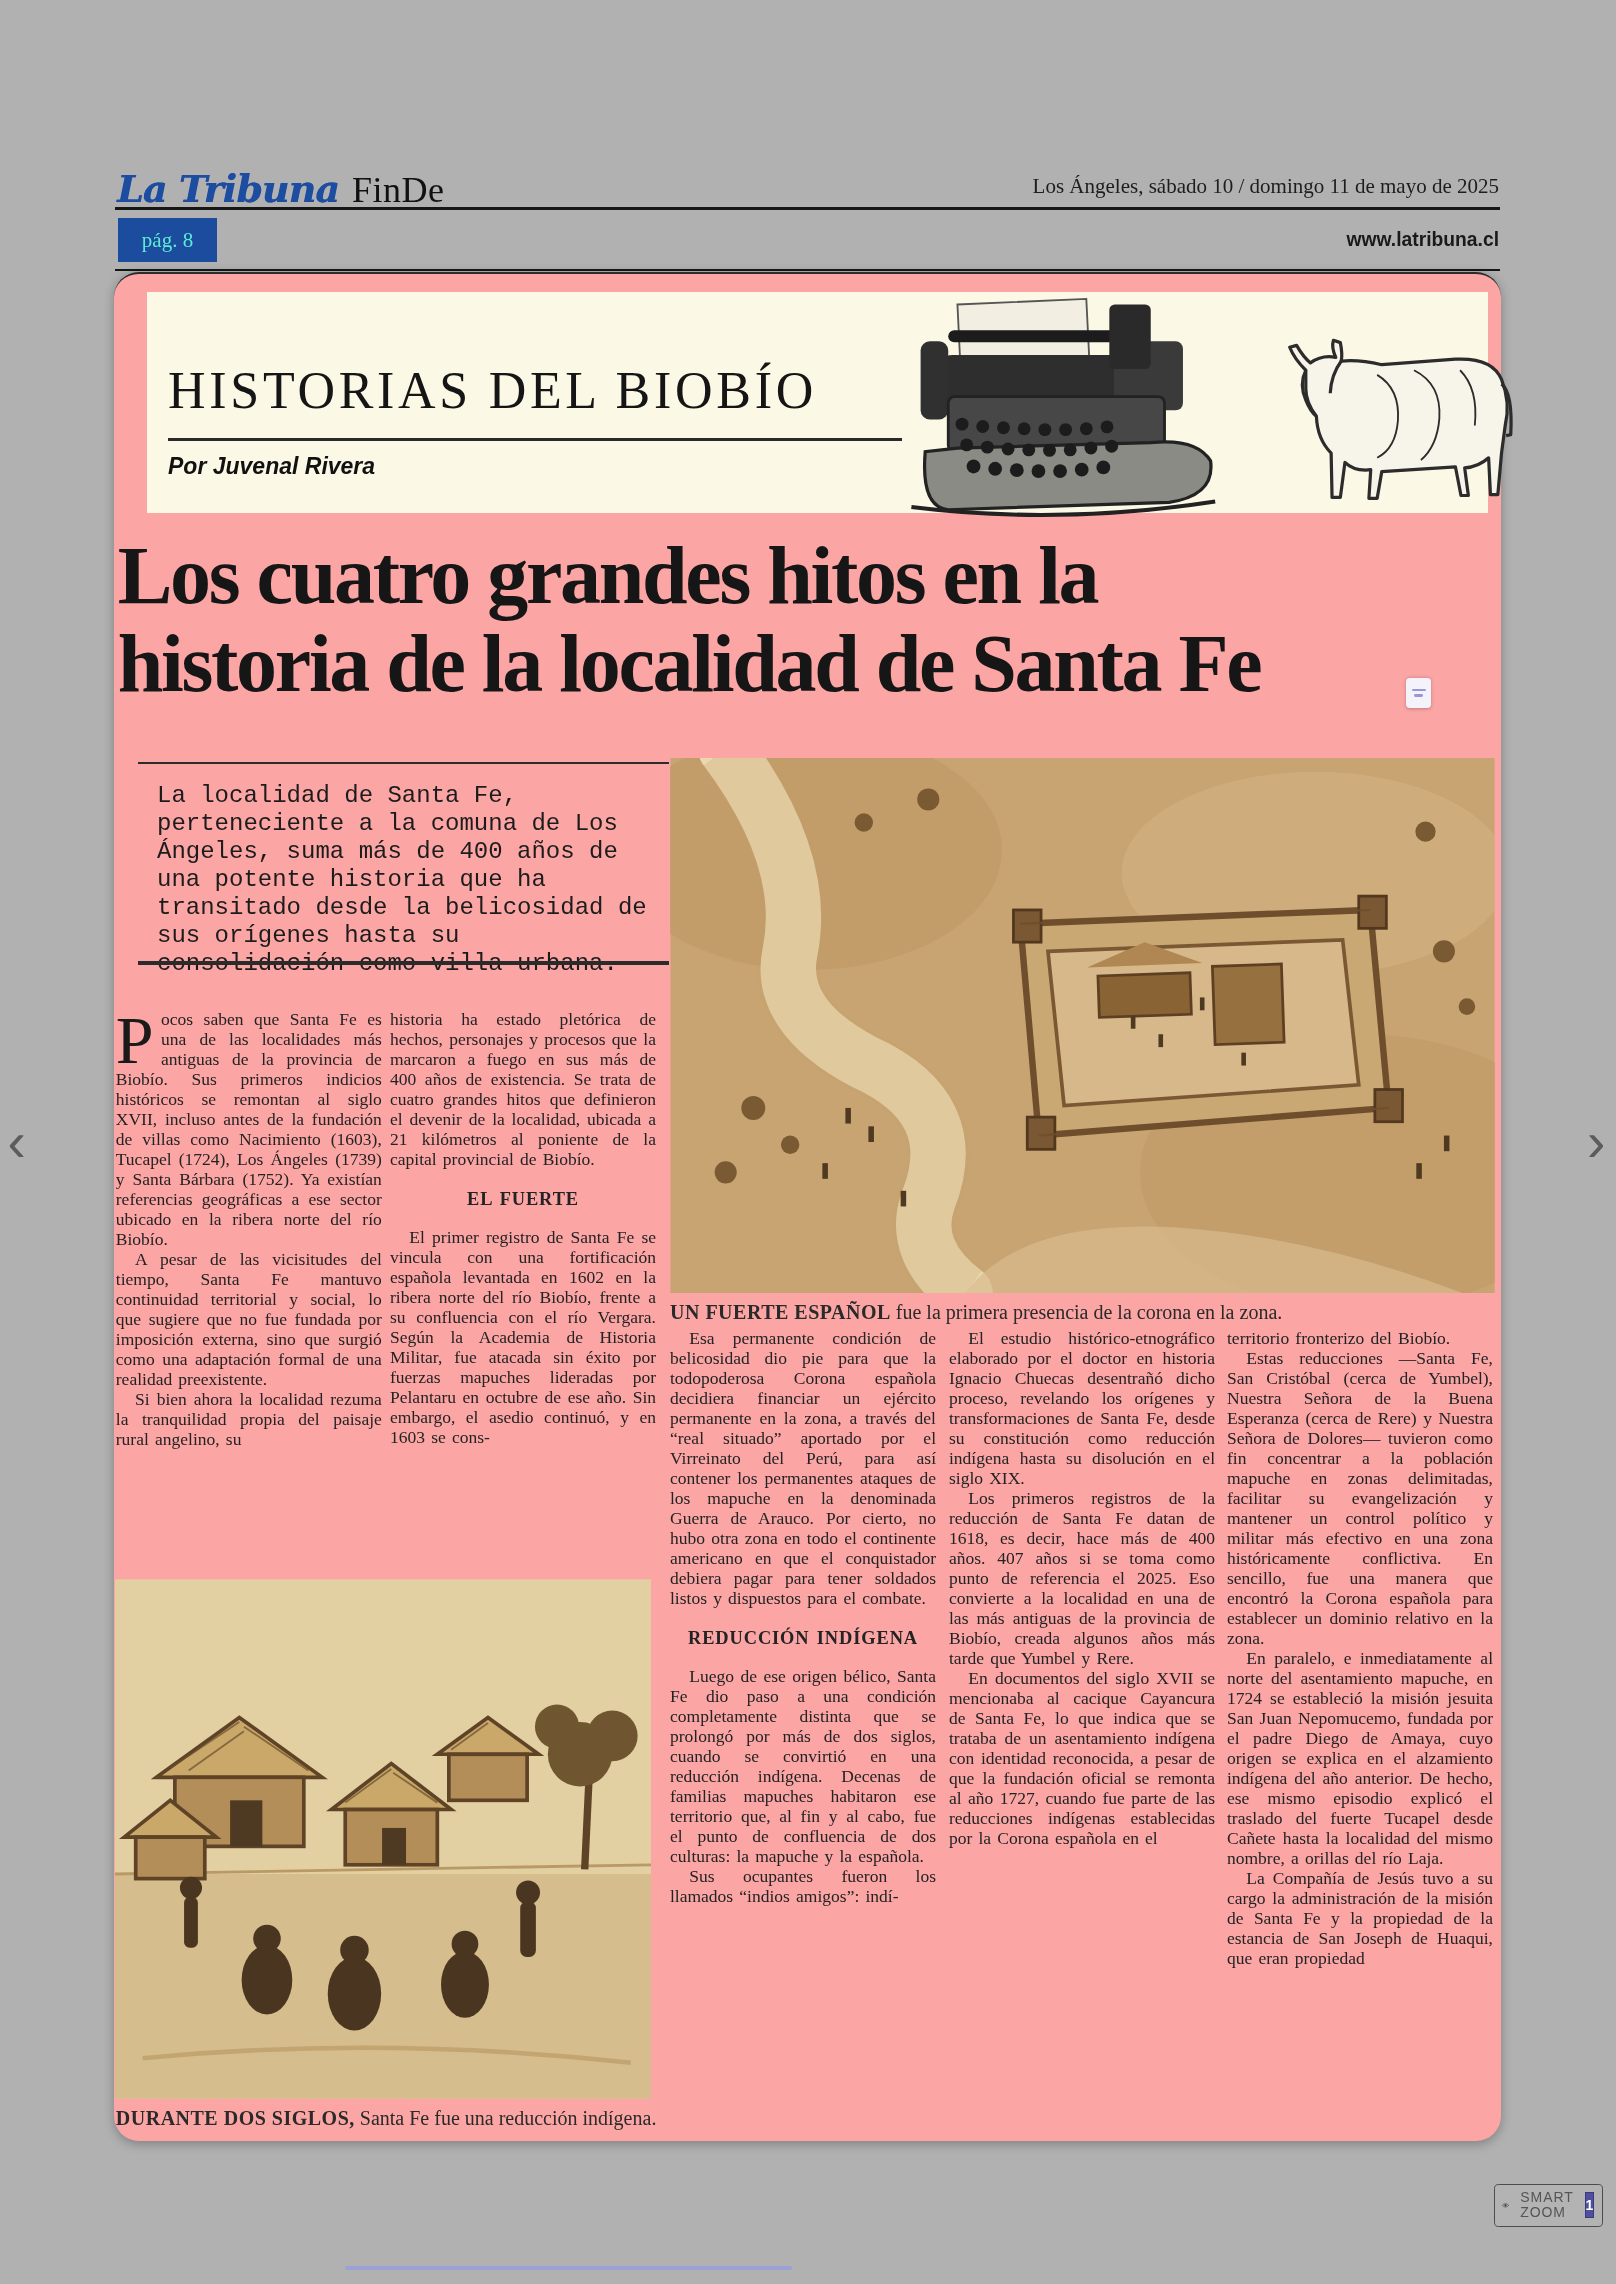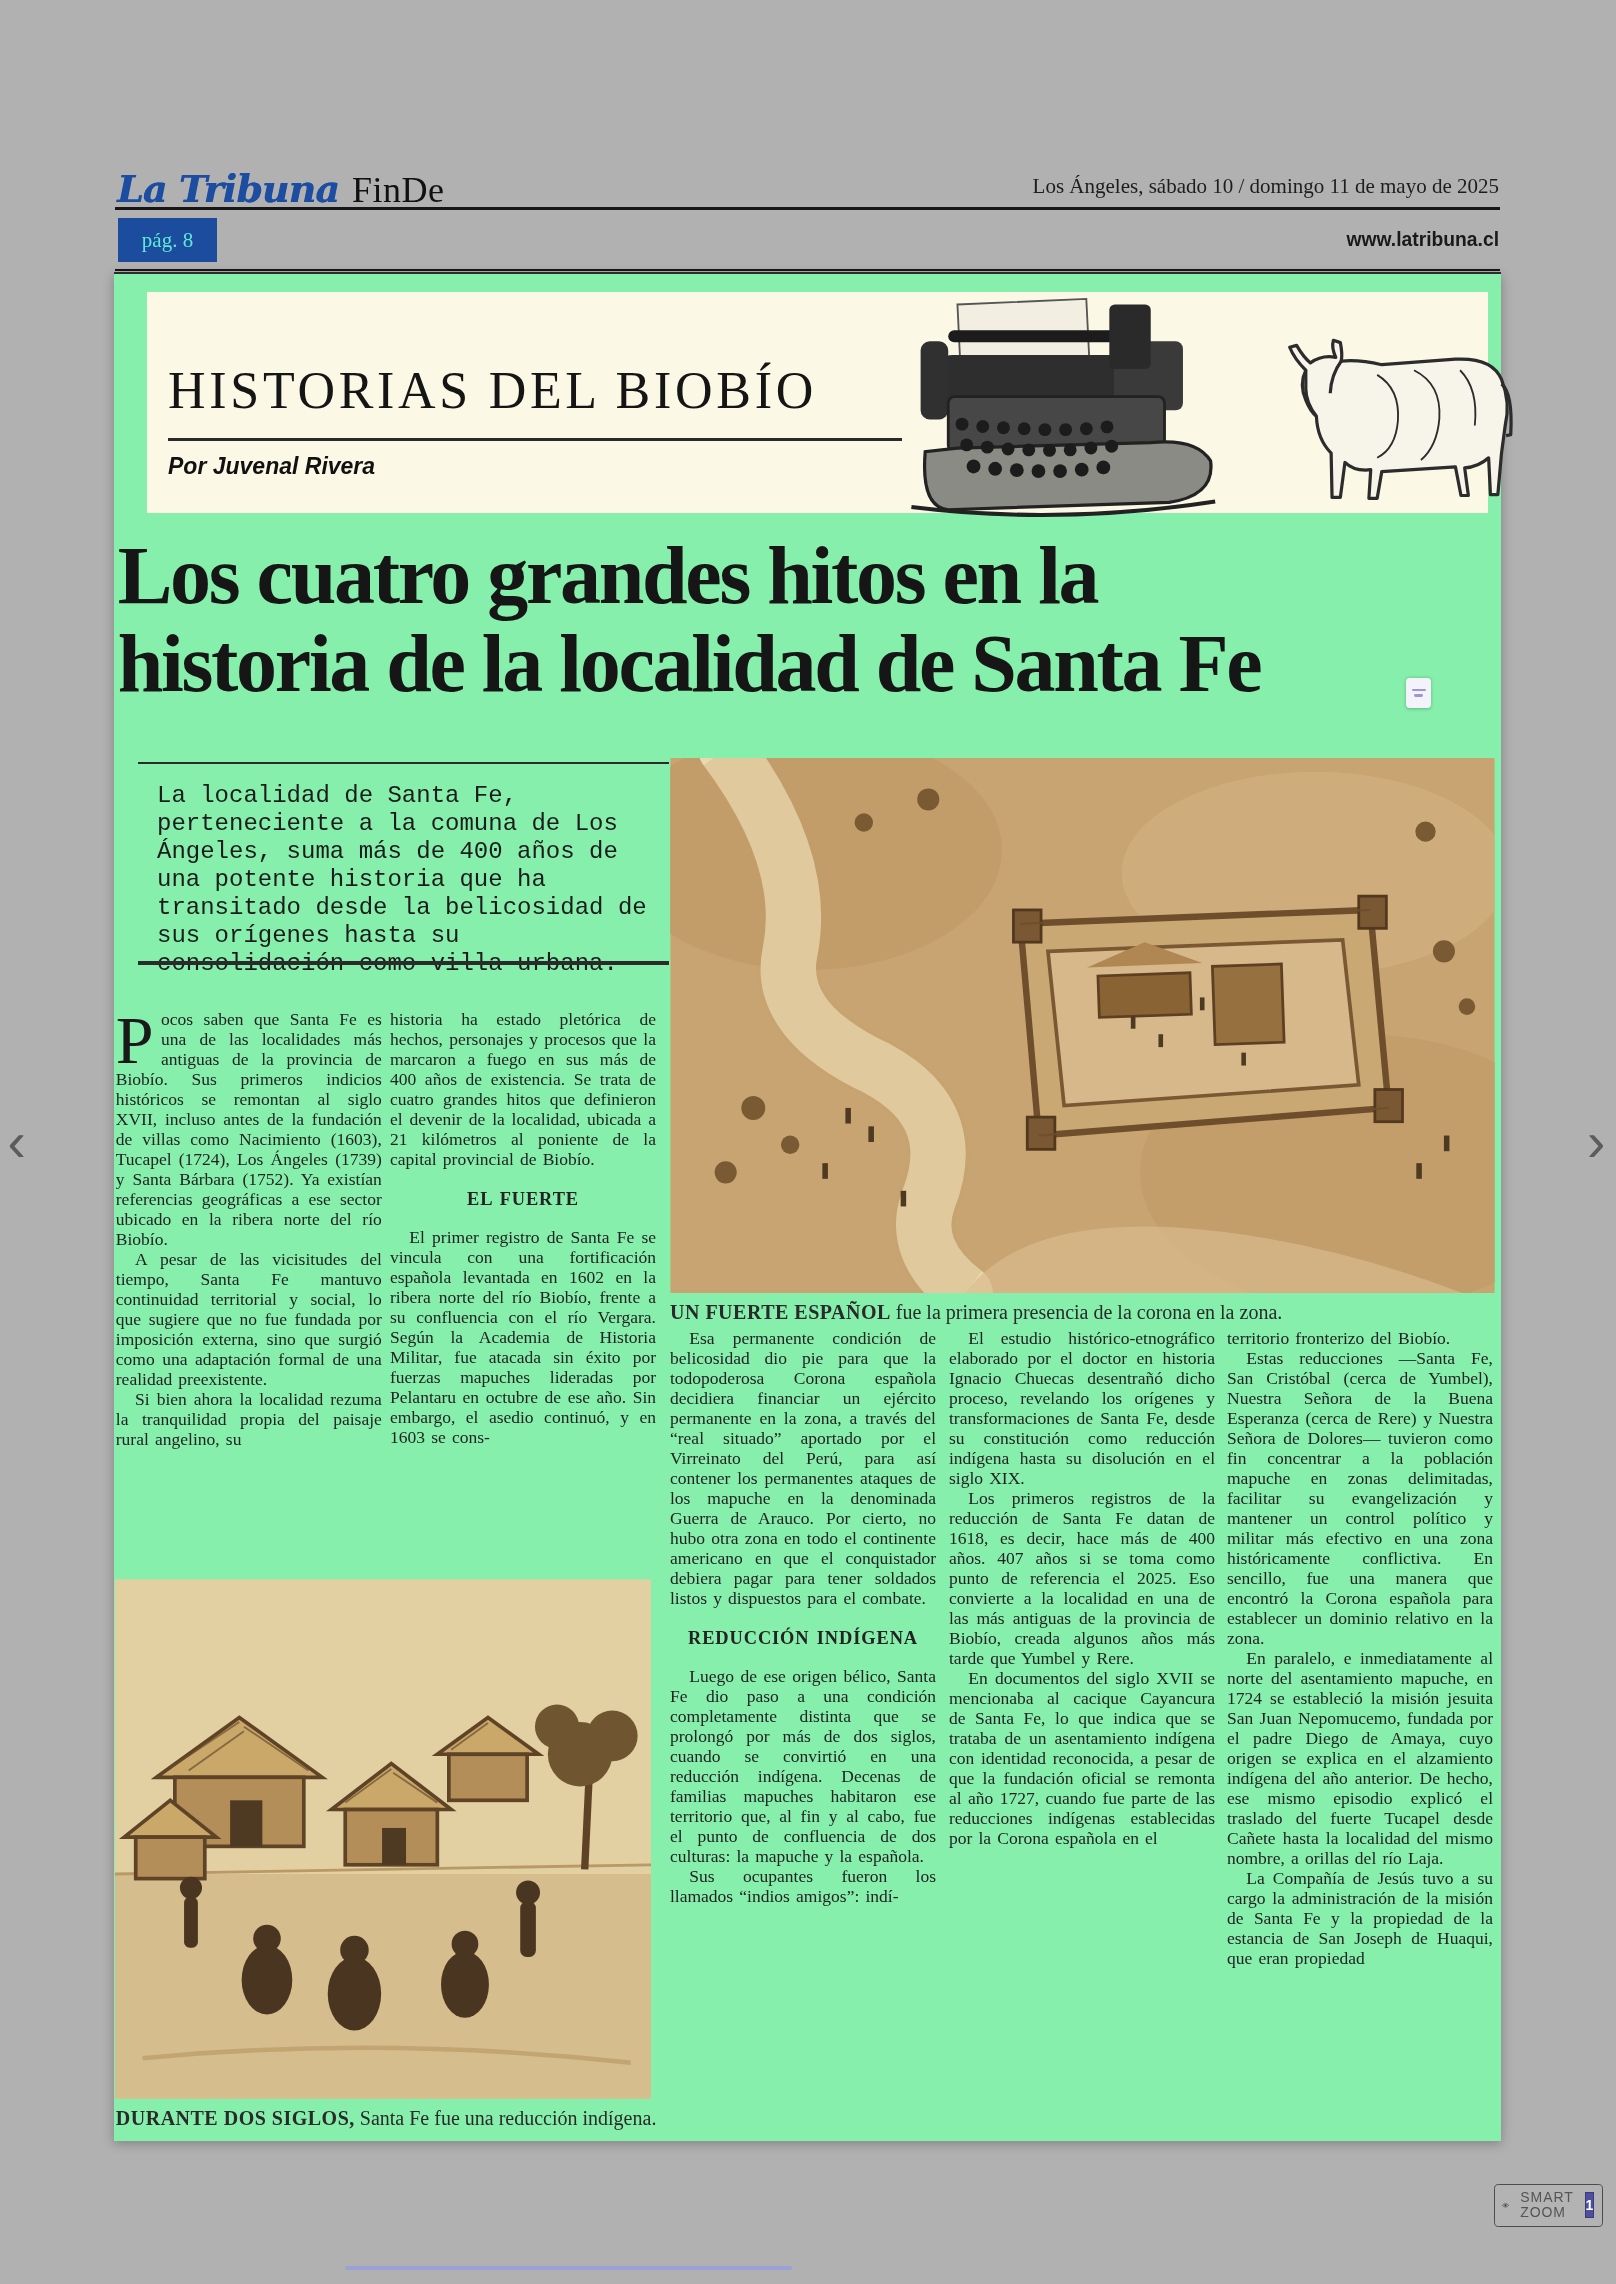--- a/index.html
+++ b/index.html
@@ -20,21 +20,21 @@
   
   .brand{font-family:"DejaVu Serif",serif;font-weight:800;font-style:italic;font-size:38px;color:#1d4da0;
          letter-spacing:-0.9px;text-shadow:0.5px 0 #1d4da0;}
   .edition{font-family:"Liberation Serif",serif;font-size:36px;color:#111;letter-spacing:0.5px;}
   .dateline{font-family:"Liberation Serif",serif;font-size:21px;color:#1d1d1d;}
   .rule{background:#161616;}
   .pagebadge{background:#1b4c9e;color:#5eead4;font-family:"Liberation Serif",serif;font-size:21px;
              display:flex;align-items:center;justify-content:center;}
   .website{font-family:"Liberation Sans",sans-serif;font-weight:bold;font-size:19.3px;color:#1a1a1a;}
   
-  .page{background:#86efac;border-top:2.8px solid #2c2c2c;box-shadow:0 2.8px 11px rgba(0,0,0,.28);}
+  .page{background:#fca5a5;border-top:2.8px solid #2c2c2c;box-shadow:0 2.8px 11px rgba(0,0,0,.28);border-radius:25px;}
   .banner{background:#fbf8e6;}
   .section-title{font-family:"Liberation Serif",serif;font-size:52px;color:#151515;letter-spacing:3.7px;white-space:nowrap;}
   .section-underline{background:#2a2a2a;height:3.2px;}
   .byline{font-family:"Liberation Sans",sans-serif;font-style:italic;font-weight:bold;font-size:23px;color:#111;}
   .headline{font-family:"Liberation Serif",serif;font-weight:bold;font-size:82px;line-height:88px;
             color:#161616;letter-spacing:-2.3px;white-space:nowrap;}
   .lede{font-family:Liberation Mono, monospace;font-size:24px;line-height:28px;color:#1c1c1c;}
   .lede-rule-top{background:#2b2b2b;height:2.3px;}
   .lede-rule-bot{background:#2b2b2b;height:4.1px;}
   .bodycol{font-family:"Liberation Serif",serif;font-size:17.5px;line-height:20px;color:#232323;

